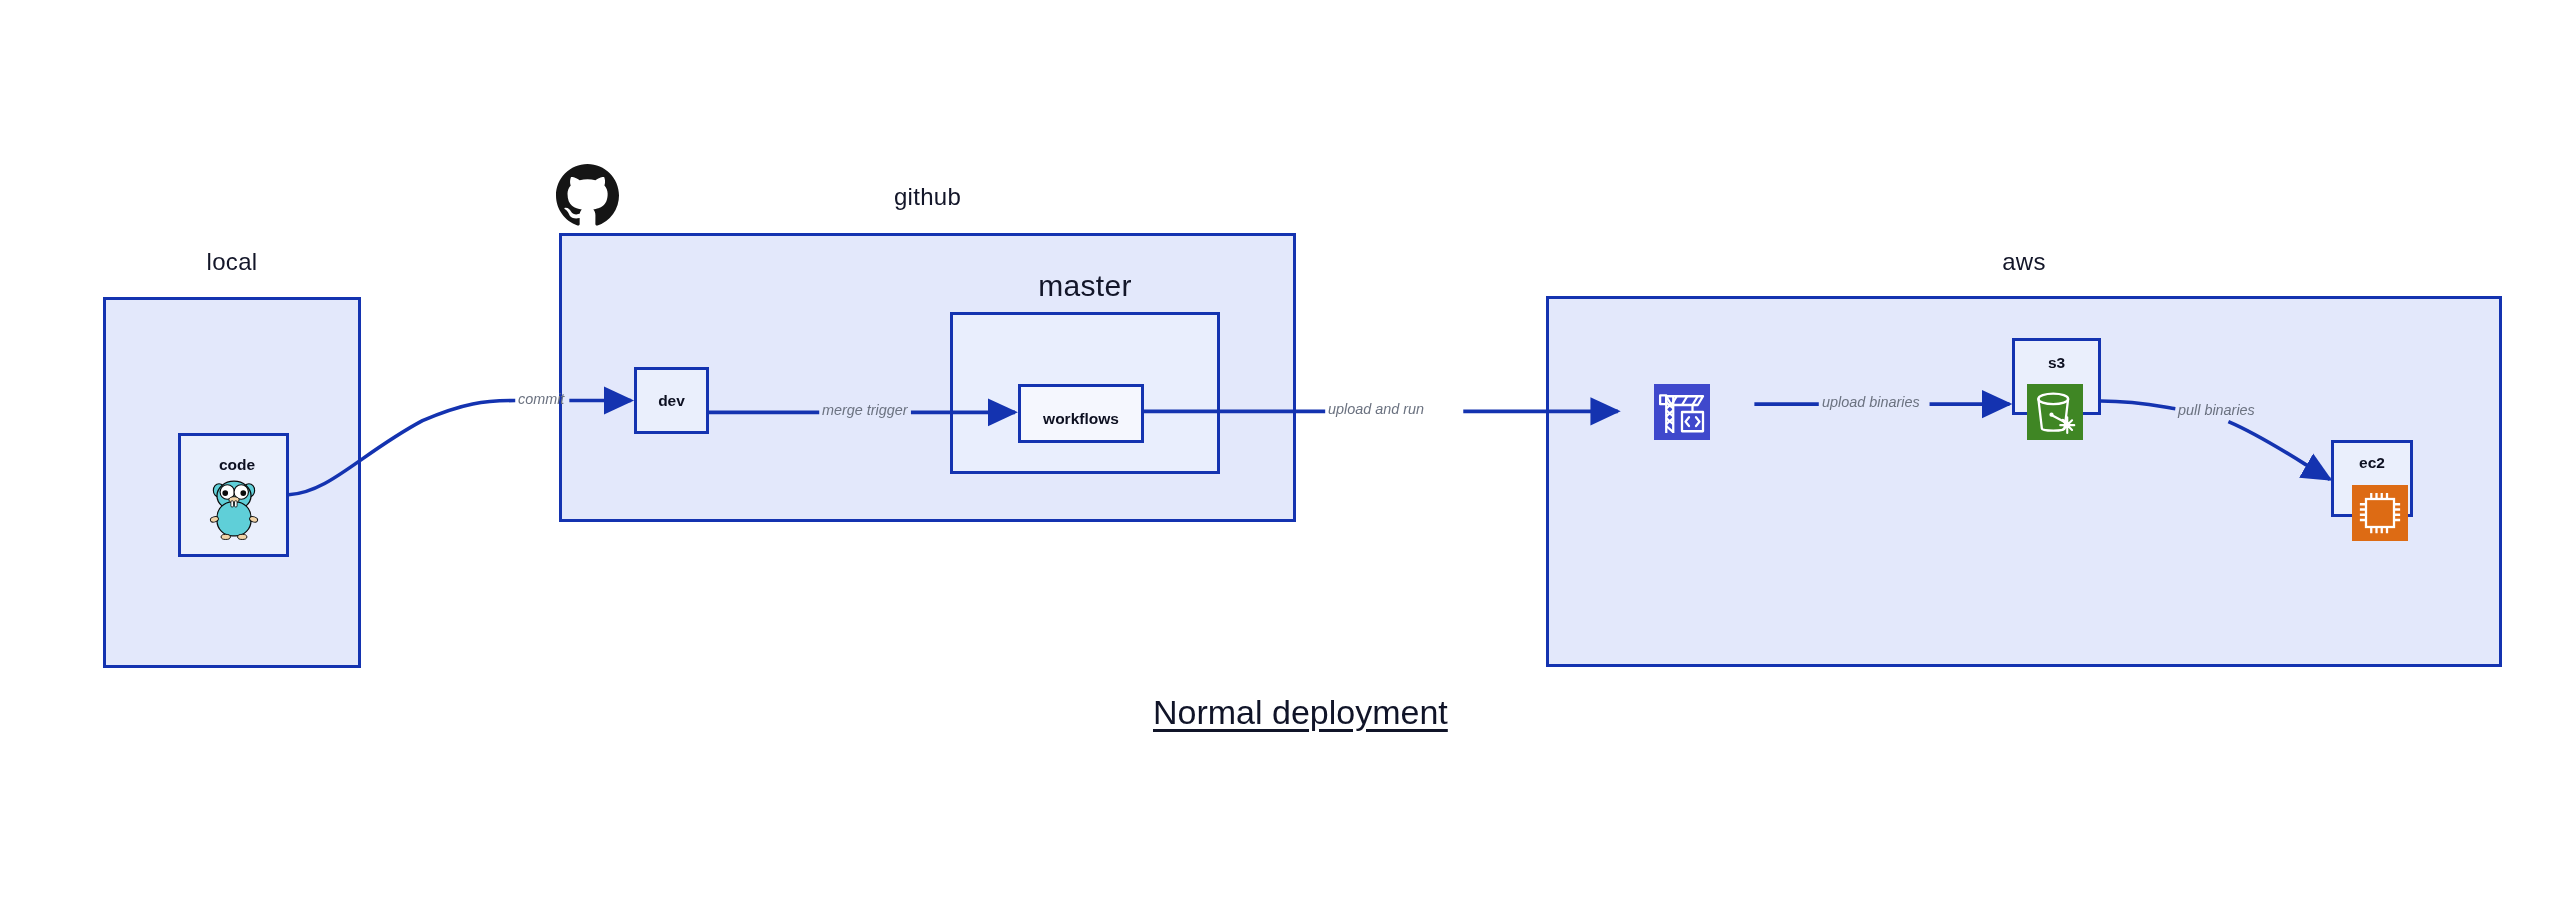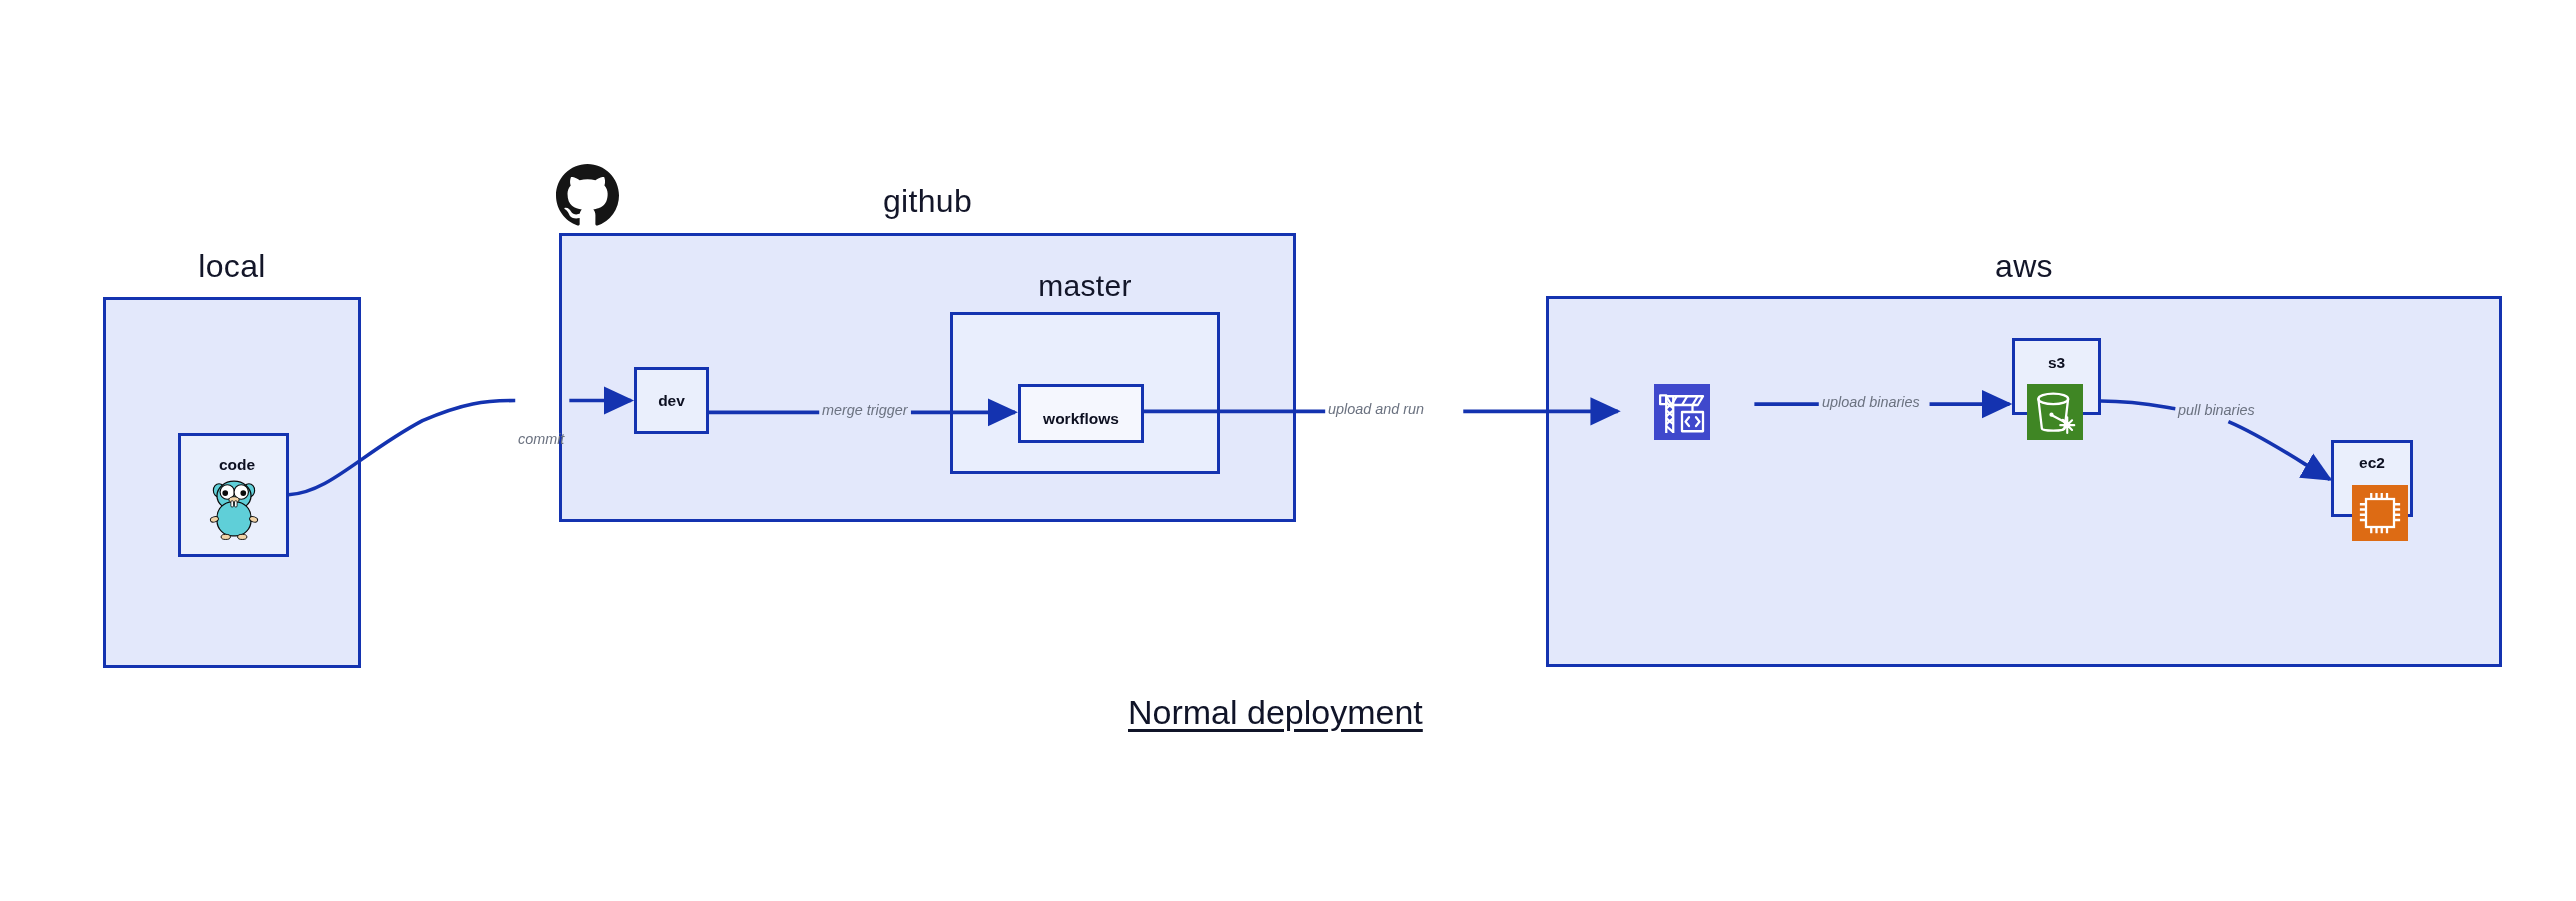--- a/index.html
+++ b/index.html
@@ -25,21 +25,21 @@
   
   .group-box {
     position: absolute;
     background: #e3e8fb;
     border: 3.6px solid #1433b0;
     box-sizing: border-box;
   }
   .group-label {
     position: absolute;
     color: #131629;
-    font-size: 32px;
+    font-size: 24px;
     font-weight: 400;
     letter-spacing: 0.3px;
     white-space: nowrap;
     text-align: center;
   }
 
   
   .sub-box {
     position: absolute;
     background: #e9eefd;
@@ -249,26 +249,26 @@
       <path d="M3405,784 L3530,784" stroke="#1433b0" stroke-width="7" fill="none"></path>
       <path d="M3745,784 L3900,784" stroke="#1433b0" stroke-width="7" fill="none" marker-end="url(#arw)"></path>
     </g>
 
     <g>
       <path d="M4077,778 C4150,778 4200,790 4222,793" stroke="#1433b0" stroke-width="7" fill="none"></path>
       <path d="M4325,818 C4400,850 4470,900 4522,930" stroke="#1433b0" stroke-width="7" fill="none" marker-end="url(#arw)"></path>
     </g>
   </svg>
 
-  <div class="edge-label" style="left:518px; top:391px;margin-top:40px;">commit</div>
+  <div class="edge-label" style="left:518px; top:391px;">commit</div>
 
   <div class="edge-label" style="left:822px; top:402px;">merge trigger</div>
 
   <div class="edge-label" style="left:1328px; top:401px;">upload and run</div>
 
   <div class="edge-label" style="left:1822px; top:394px;">upload binaries</div>
 
   <div class="edge-label" style="left:2178px; top:402px;">pull binaries</div>
 
-  <div id="caption" style="left:1128px; top:693px;">Normal deployment</div>
+  <div id="caption" style="left:1153px; top:693px;">Normal deployment</div>
 
 </div>
 
 
 </body></html>

